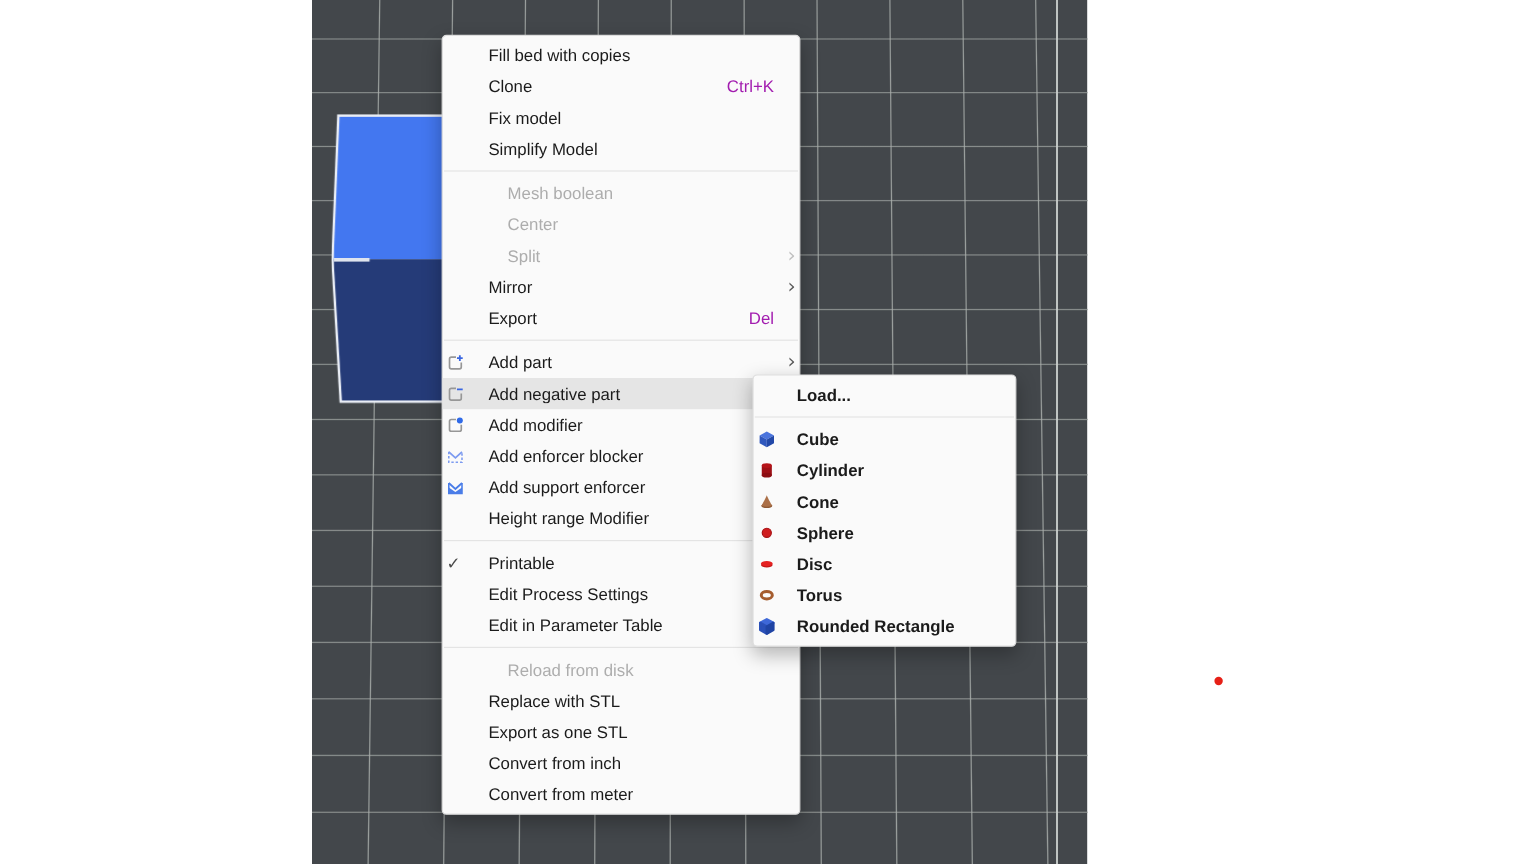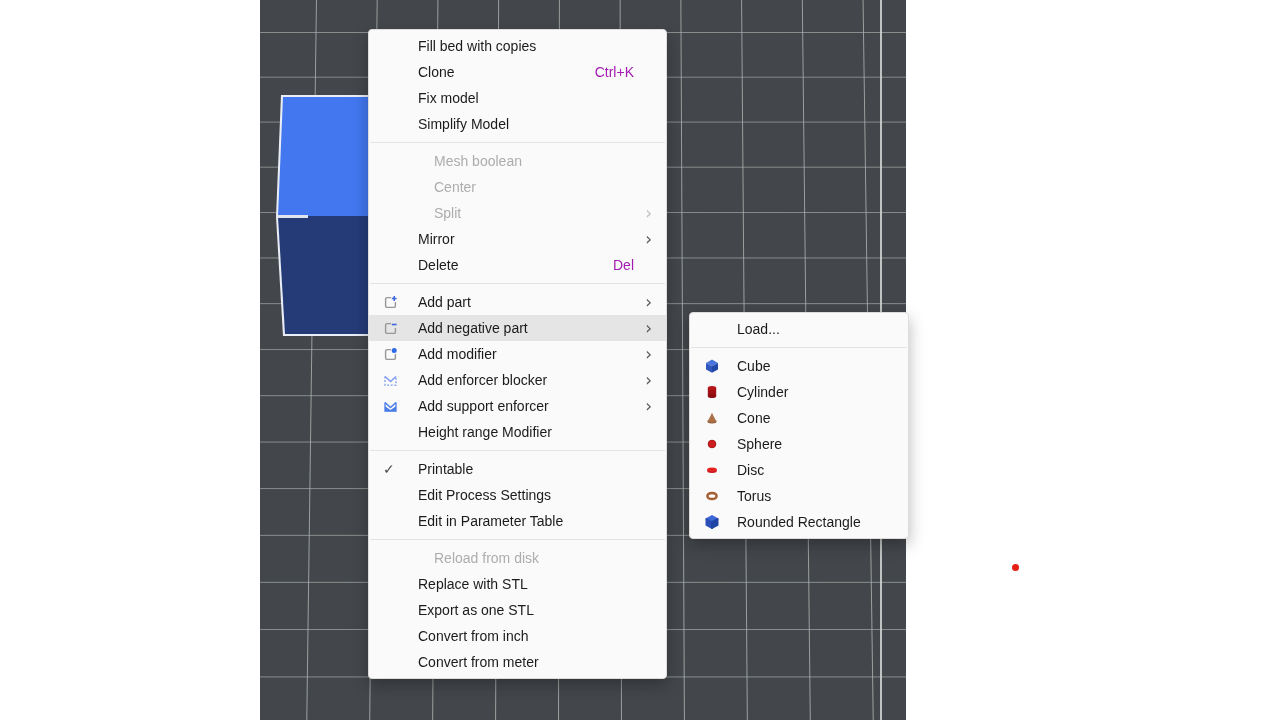--- a/index.html
+++ b/index.html
@@ -43,24 +43,24 @@
     background:#dfe4ee;
   }
   
   .menu{
     position:absolute;background:#fafafa;border:1px solid #dddddd;border-radius:4px;
     box-shadow:0 6px 16px rgba(0,0,0,.28);
     padding:3px 0;box-sizing:border-box;
     font-size:14px;color:#1b1b1b;
   }
   .menu-main{left:368px;top:29px;width:299px;z-index:10;}
-  .menu-sub{left:689px;top:312px;width:220px;z-index:11;}
+  .menu-sub{left:627px;top:312px;width:220px;z-index:11;font-weight:bold;}
   .mi{
     height:26px;display:flex;align-items:center;
-    padding:0 14px;box-sizing:border-box;white-space:nowrap;
+    padding:0 3px;box-sizing:border-box;white-space:nowrap;
   }
   .mi.hl{background:#e5e5e5;}
   .mi-icon{width:20px;height:16px;margin-right:15px;flex:none;display:flex;align-items:center;justify-content:flex-start;}
   .menu-sub .mi-icon{width:18px;margin-right:15px;}
   .mi-label{flex:1;overflow:hidden;}
   .mi-short{margin-right:4px;color:#a21caf;}
   .mi-arrow{width:14px;flex:none;text-align:right;color:#5a5a5a;font-size:17px;line-height:14px;font-family:"DejaVu Sans",sans-serif;}
   .mi.disabled .mi-label,.mi.disabled .mi-short{color:#adadad;margin-left:16px;}
   .mi.disabled .mi-arrow{color:#c0c0c0;}
   .sep{height:1px;background:#e4e4e4;margin:5px 1px;}
@@ -126,21 +126,21 @@
     <span class="mi-label">Split</span>
     <span class="mi-arrow">›</span>
   </div>
   <div class="mi">
     <span class="mi-icon"></span>
     <span class="mi-label">Mirror</span>
     <span class="mi-arrow">›</span>
   </div>
   <div class="mi">
     <span class="mi-icon"></span>
-    <span class="mi-label">Delete</span>
+    <span class="mi-label">Export</span>
     <span class="mi-short">Del</span>
     <span class="mi-arrow"></span>
   </div>
   <div class="sep"></div>
   <div class="mi">
     <span class="mi-icon">
       <svg width="15" height="15" viewBox="0 0 15 15">
           <path d="M8 2.6 H4.1 Q2.6 2.6 2.6 4.1 V10.9 Q2.6 12.4 4.1 12.4 H10.9 Q12.4 12.4 12.4 10.9 V7" fill="none" stroke="#979797" stroke-width="1.4"></path>
           <path d="M11.2 1.1 V5.9 M8.8 3.5 H13.6" stroke="#3a66e0" stroke-width="1.5"></path>
         </svg>

